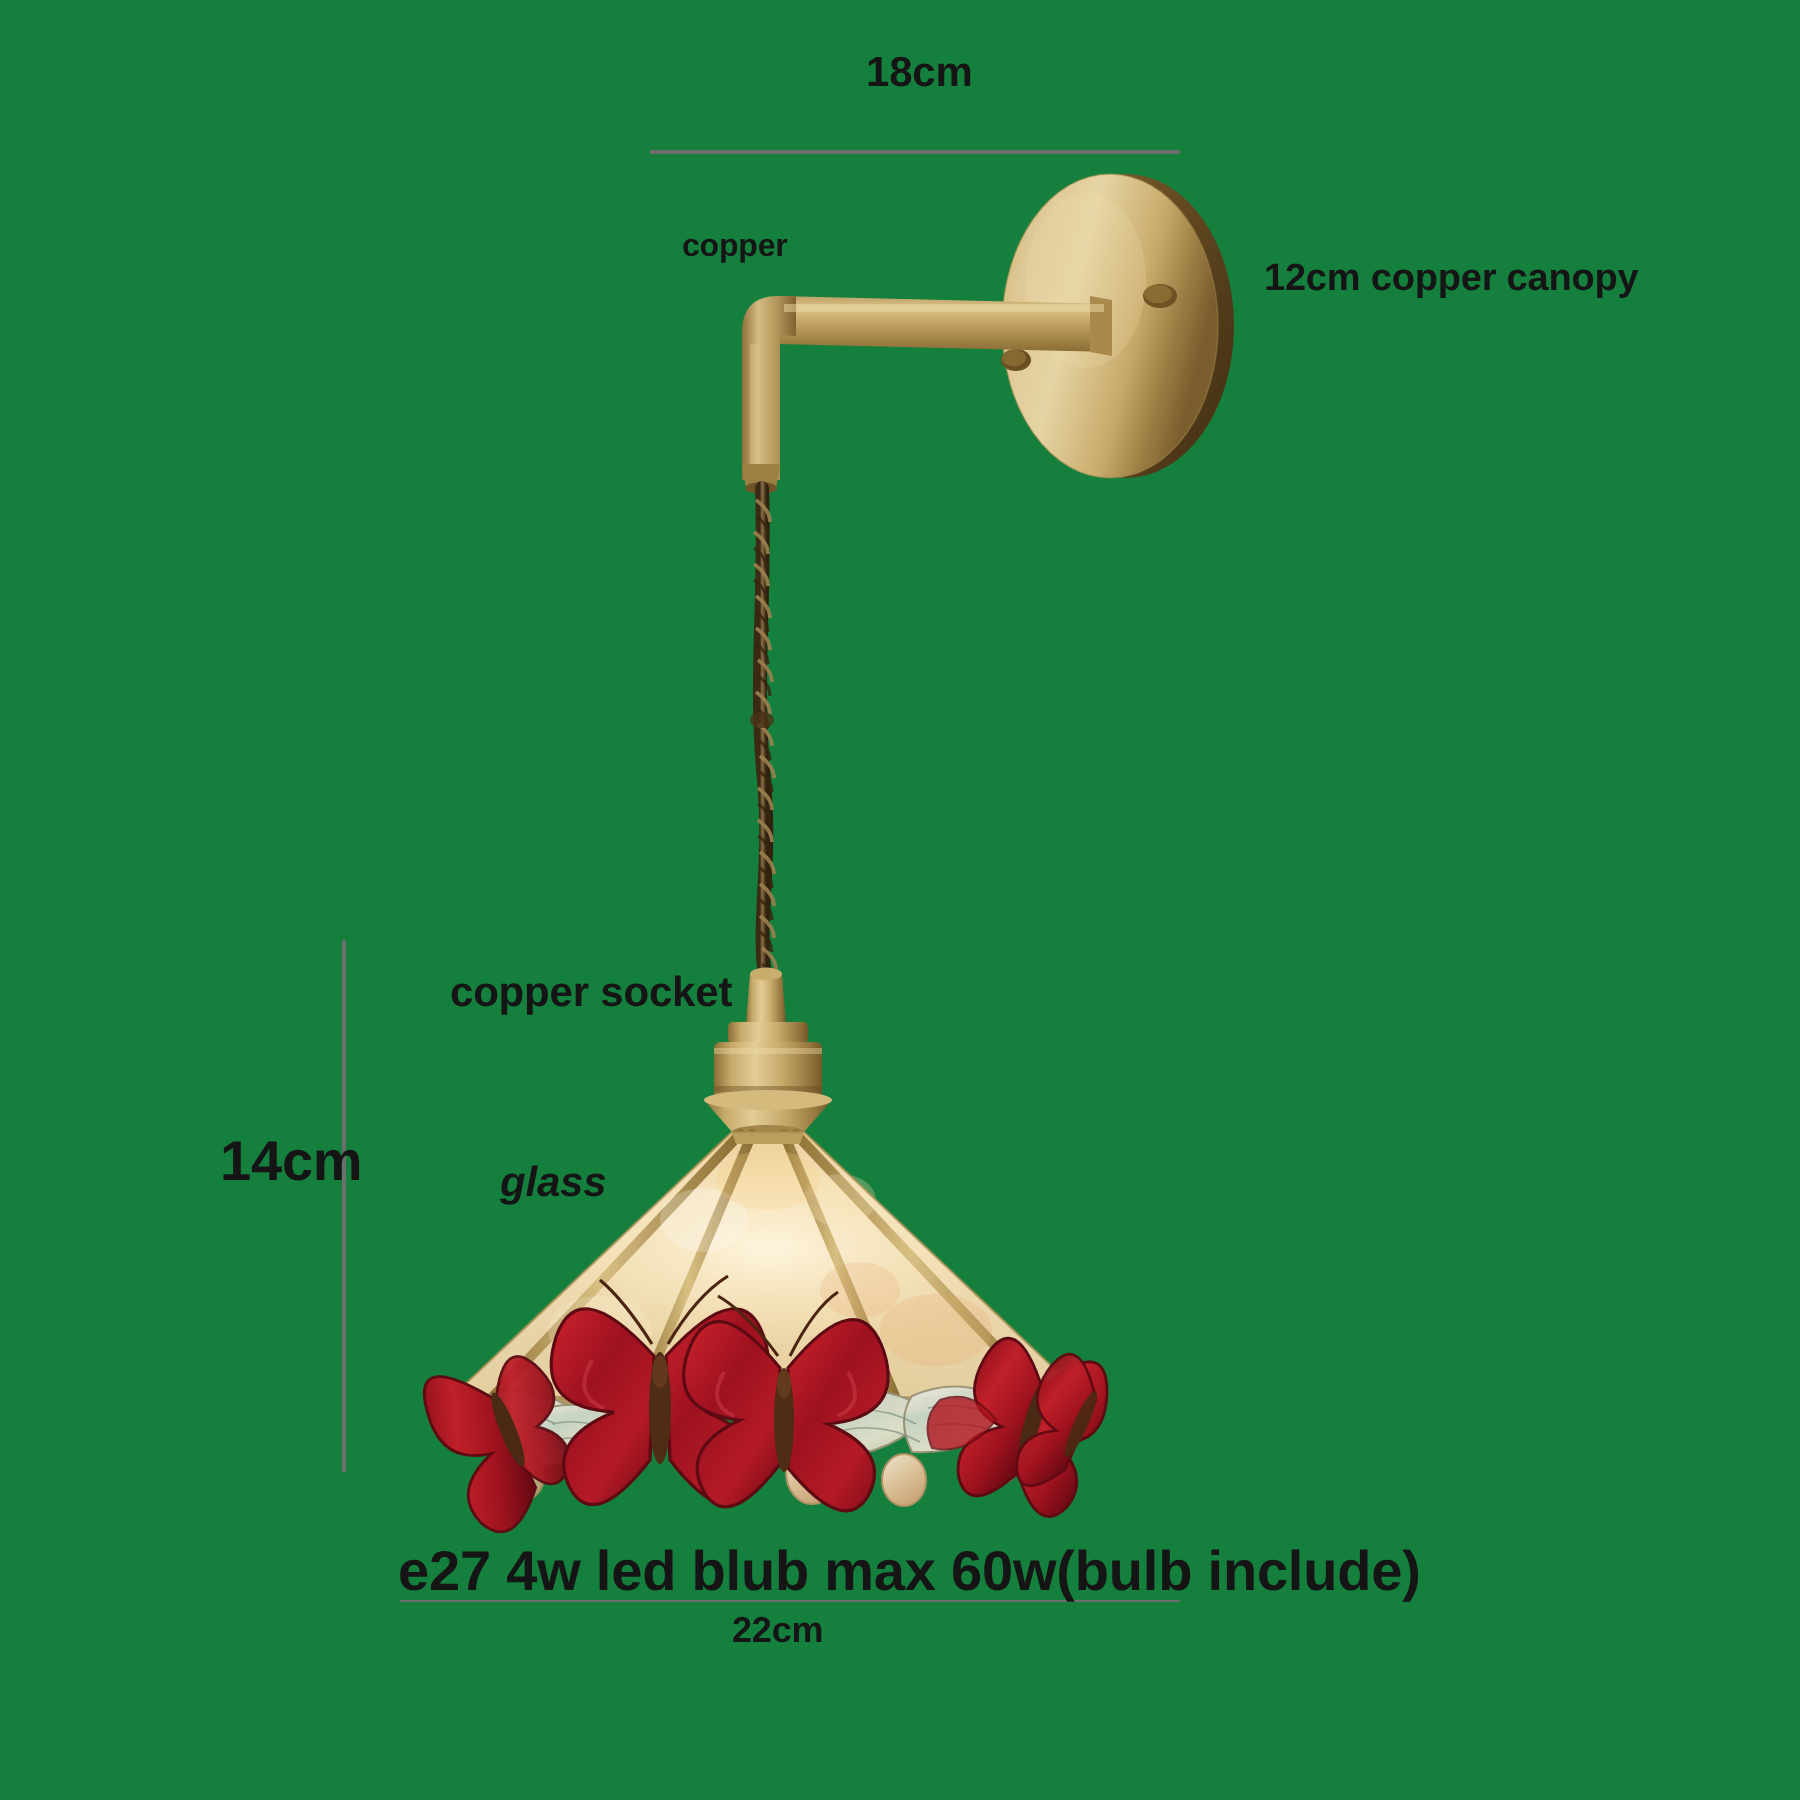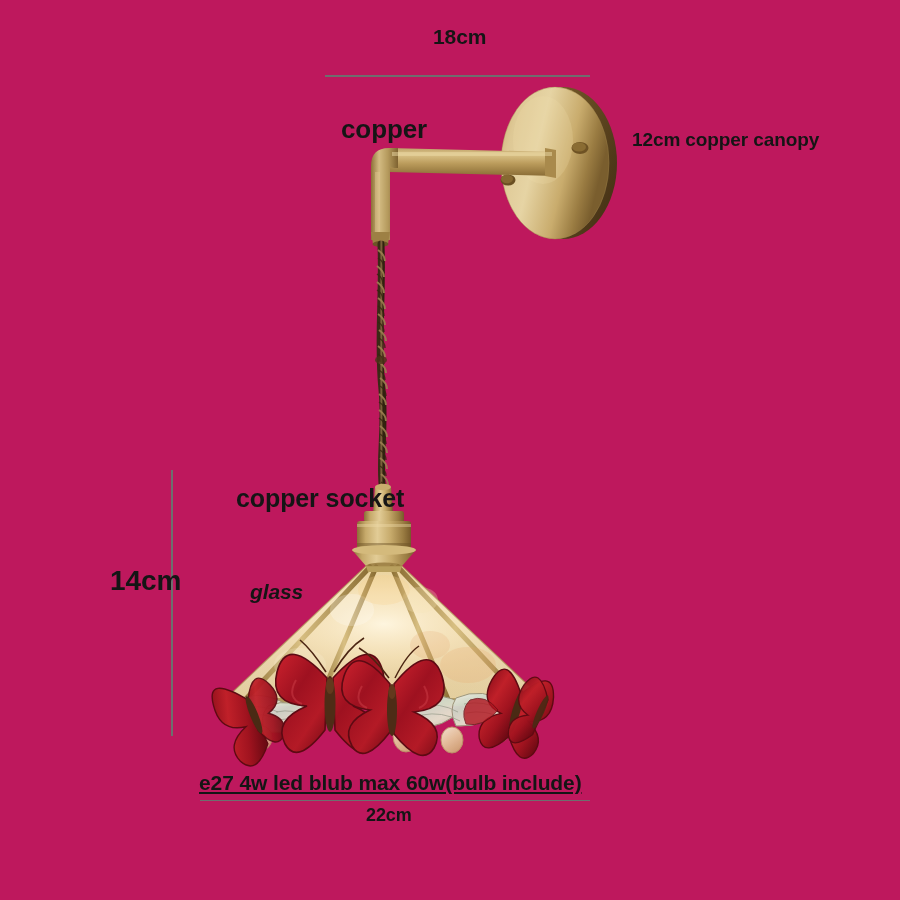--- a/index.html
+++ b/index.html
@@ -10,21 +10,21 @@
     width: 900px;
     height: 900px;
     background: #f5f4f3;
     font-family: "Liberation Sans", sans-serif;
     overflow: hidden;
   }
   #stage {
     position: relative;
     width: 900px;
     height: 900px;
-    background: #be185d;
+    background: #15803d;
   }
   .lbl {
     position: absolute;
     color: #151515;
     font-weight: bold;
     white-space: nowrap;
     line-height: 1;
     letter-spacing: -0.1px;
   }
   .dim-line-h {
@@ -326,28 +326,28 @@
   </svg>
 
   <div class="dim-line-h" style="left:325px; top:75px; width:265px;"></div>
 
   <div class="dim-line-v" style="left:171px; top:470px; height:266px;"></div>
 
   <div class="dim-line-h" style="left:200px; top:800px; width:390px; border-top-width:1.6px;"></div>
 
   <div class="lbl" style="left:433px; top:26px; font-size:21px;">18cm</div>
 
-  <div class="lbl" style="left:341px; top:116px; font-size:26px;">copper</div>
+  <div class="lbl" style="left:341px; top:116px; font-size:16px;">copper</div>
 
   <div class="lbl" style="left:632px; top:130px; font-size:19px;">12cm copper canopy</div>
 
 
-  <div class="lbl" style="left:236px; top:486px; font-size:25px;">copper socket</div>
+  <div class="lbl" style="left:225px; top:486px; font-size:21px;">copper socket</div>
 
   <div class="lbl" style="left:110px; top:567px; font-size:28px;">14cm</div>
 
   <div class="lbl" style="left:250px; top:581px; font-size:21px;font-style:italic;">glass</div>
 
-  <div class="lbl" style="left:199px; top:772px; font-size:21px;text-decoration:underline;">e27 4w led blub max 60w(bulb include)</div>
+  <div class="lbl" style="left:199px; top:772px; font-size:28px;">e27 4w led blub max 60w(bulb include)</div>
 
   <div class="lbl" style="left:366px; top:806px; font-size:18px;">22cm</div>
 
 </div>
 
 </body></html>

